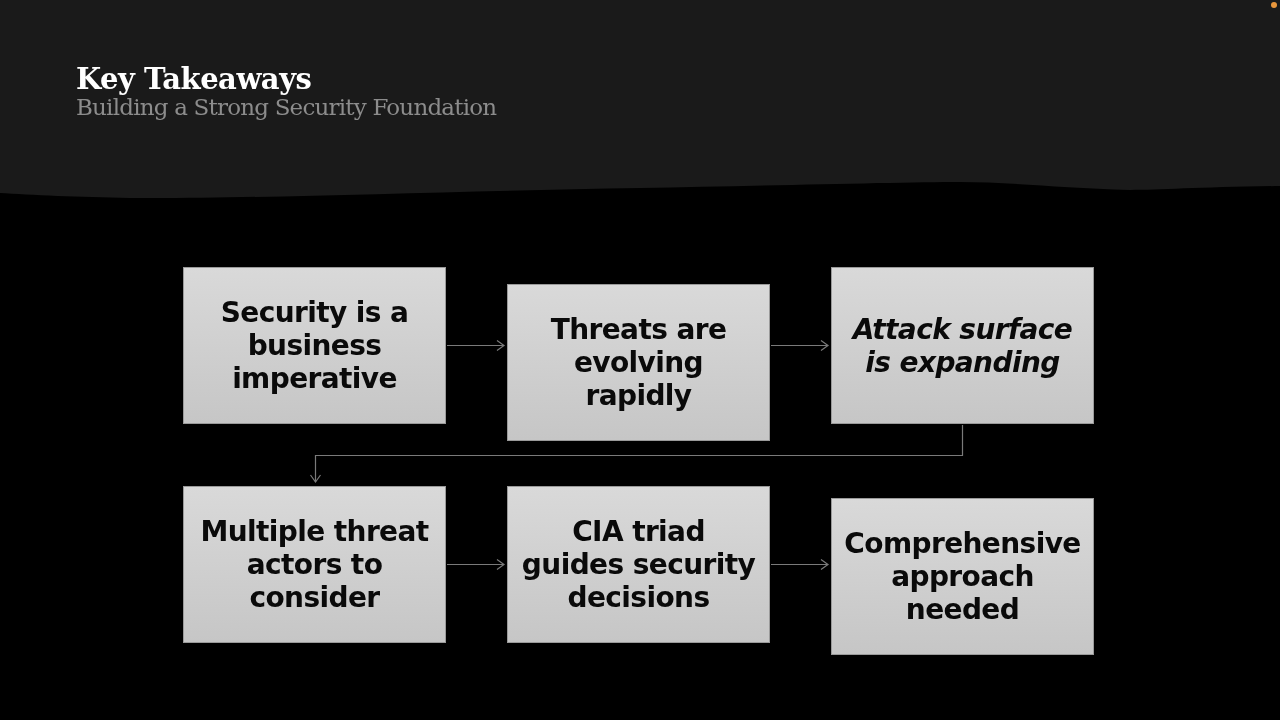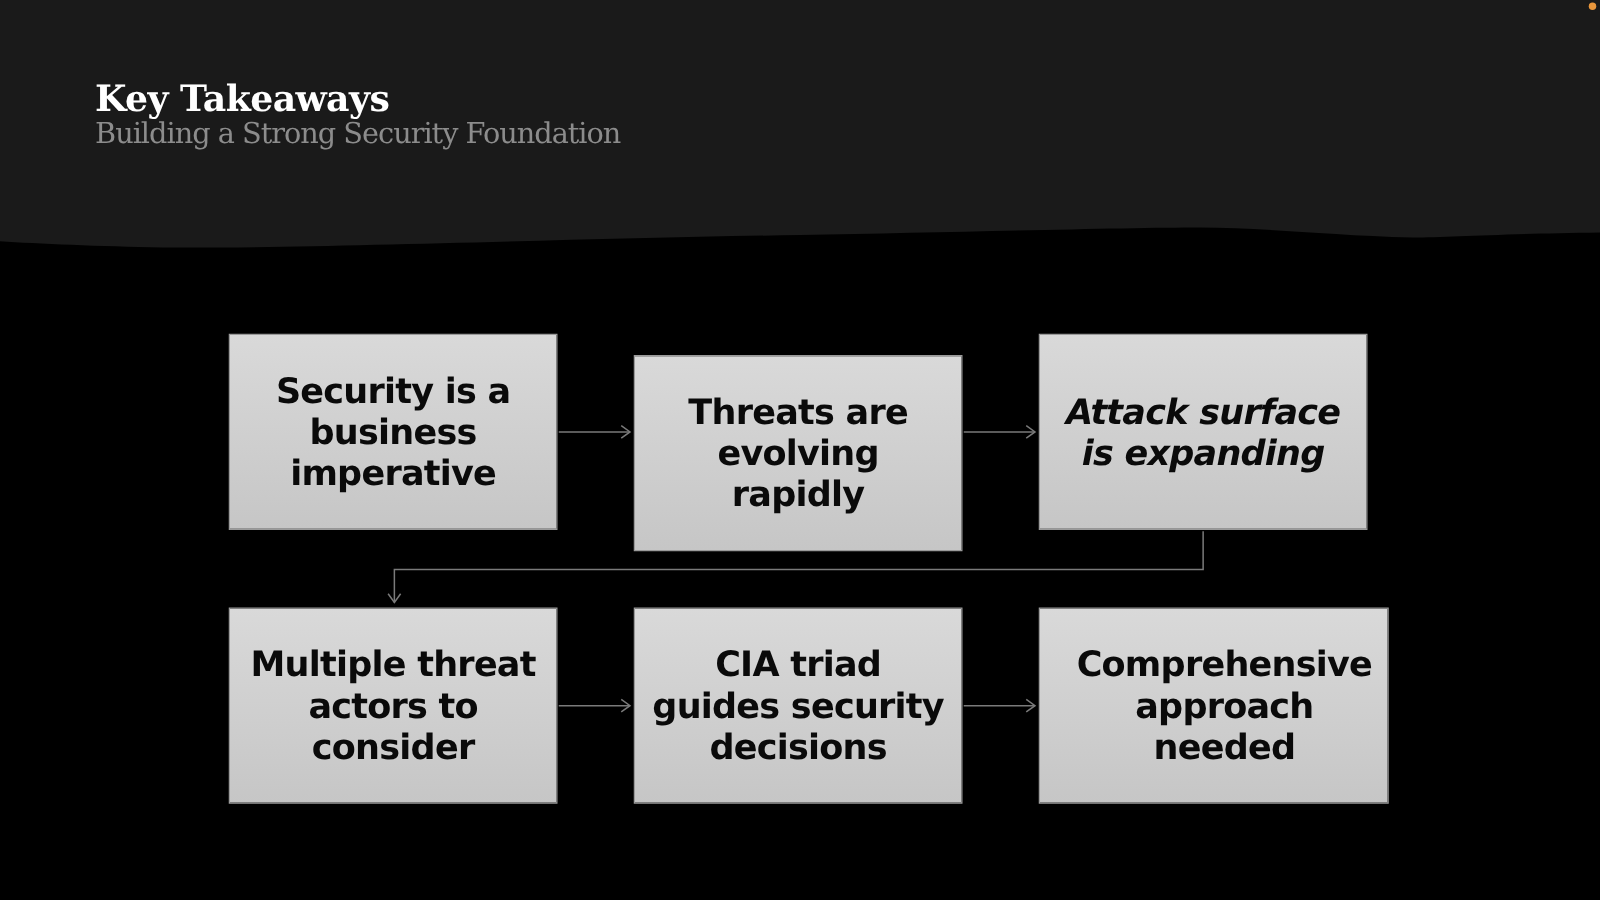--- a/index.html
+++ b/index.html
@@ -87,15 +87,15 @@
 </div>
 <div class="box" style="left:831px; top:267px;font-style:italic;">
   <div class="box-text">Attack surface is expanding</div>
 </div>
 <div class="box" style="left:183px; top:486px;">
   <div class="box-text">Multiple threat actors to consider</div>
 </div>
 <div class="box" style="left:507px; top:486px;">
   <div class="box-text">CIA triad guides security decisions</div>
 </div>
-<div class="box" style="left:831px; top:486px;padding-left:17px;">
+<div class="box" style="left:831px; top:498px;">
   <div class="box-text">Comprehensive approach needed</div>
 </div>
 
 </body></html>

